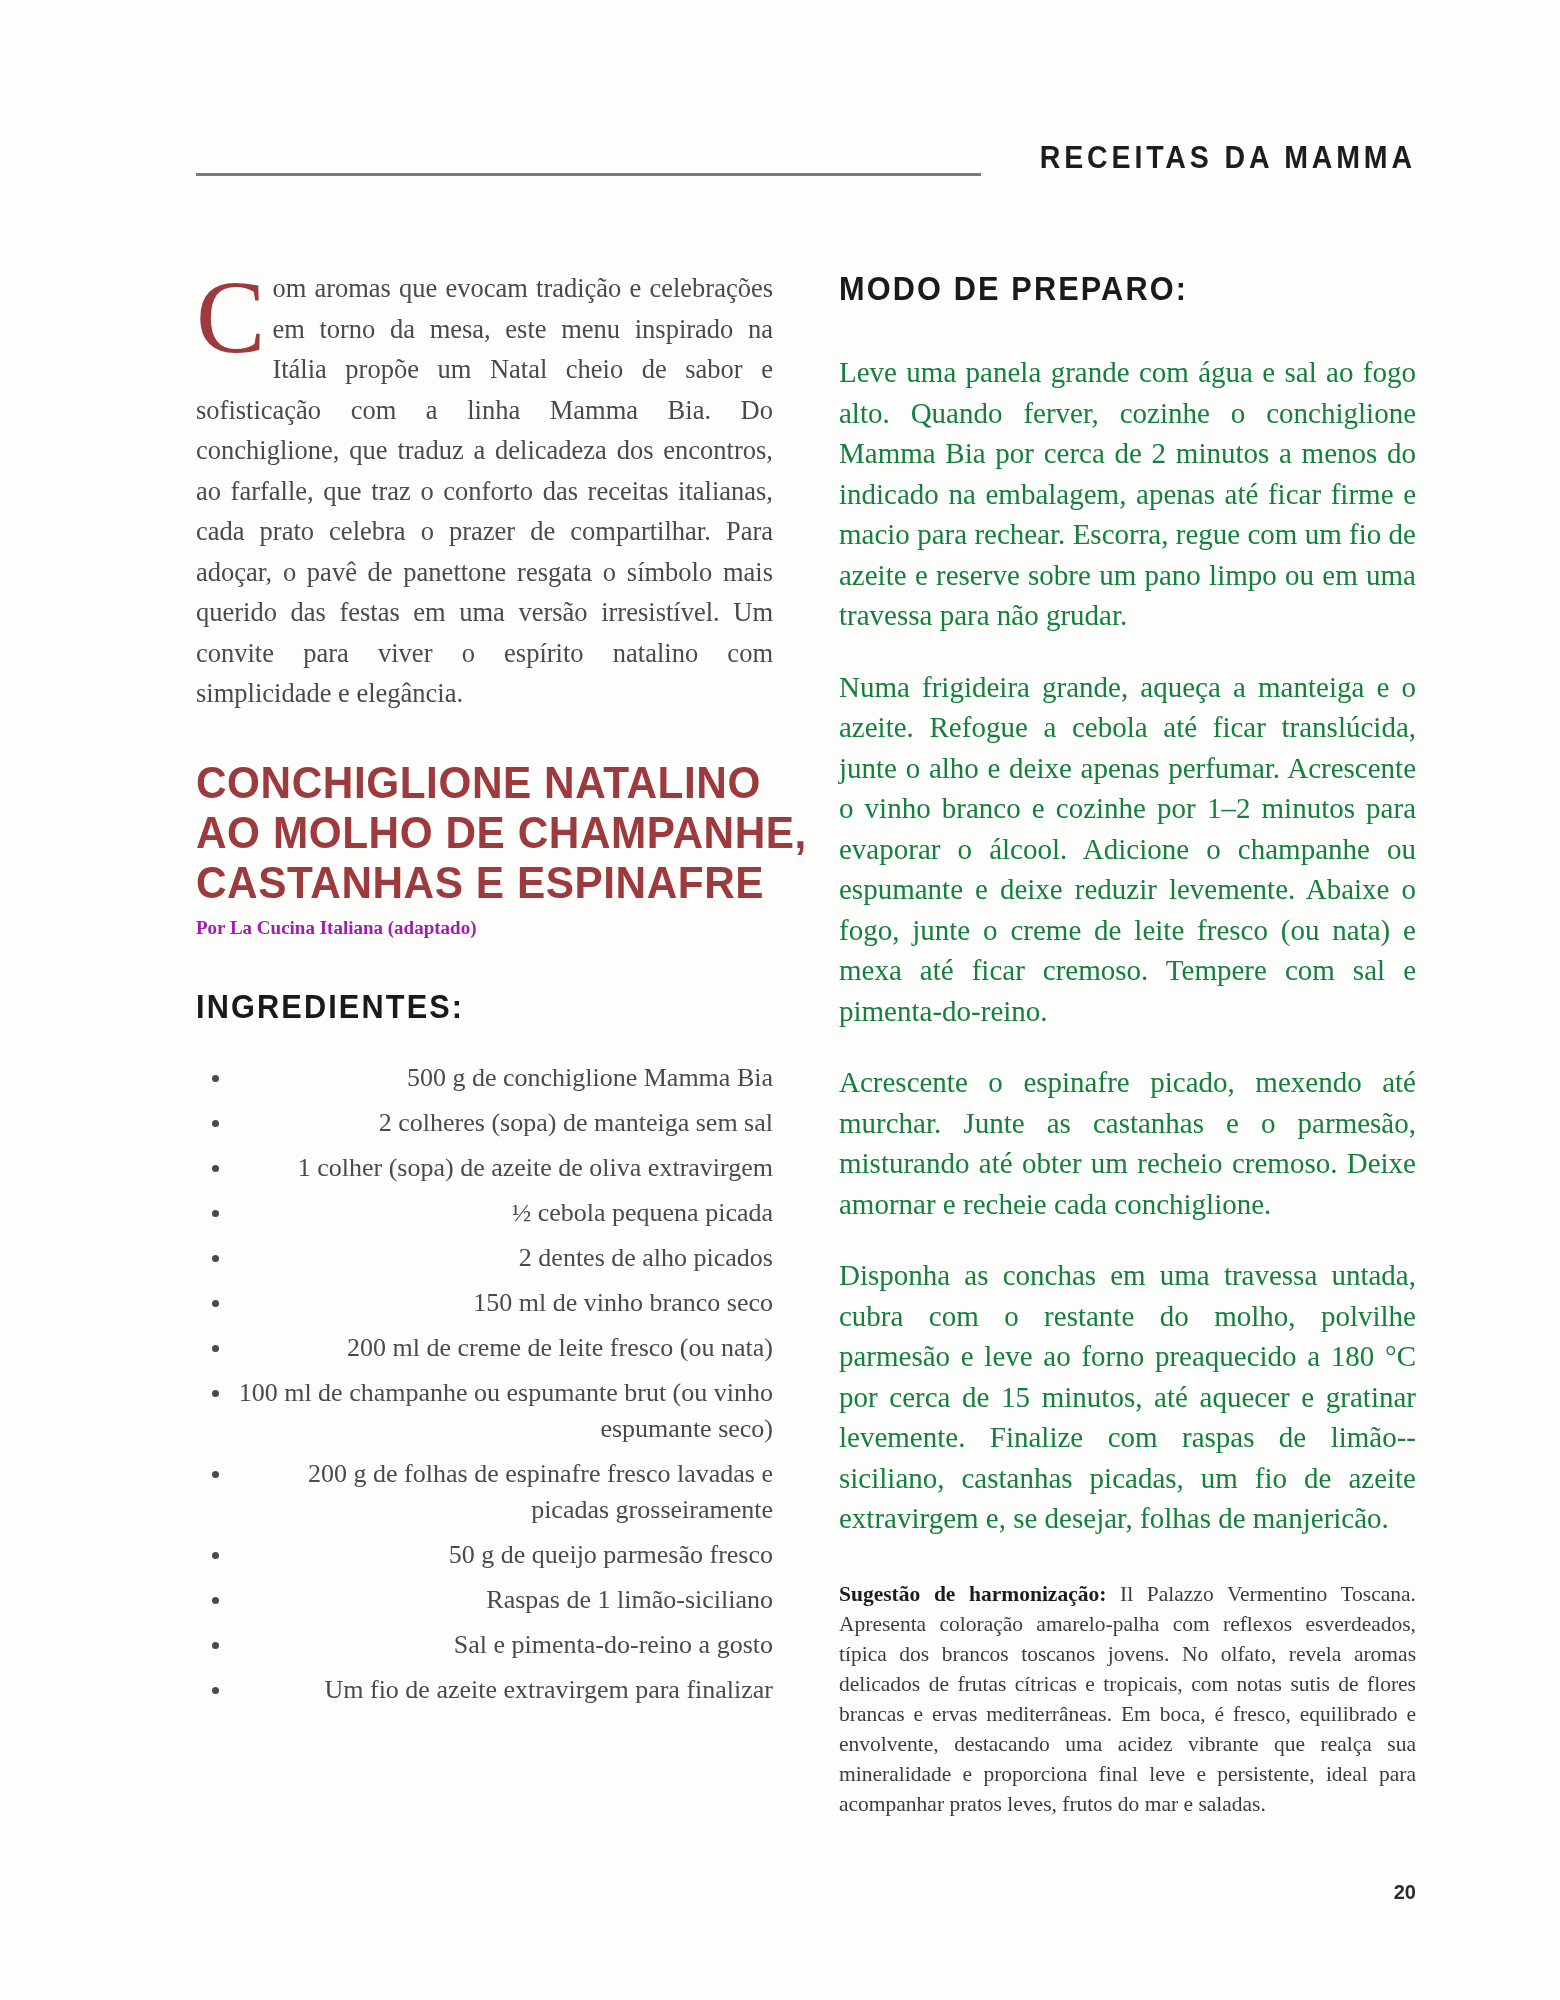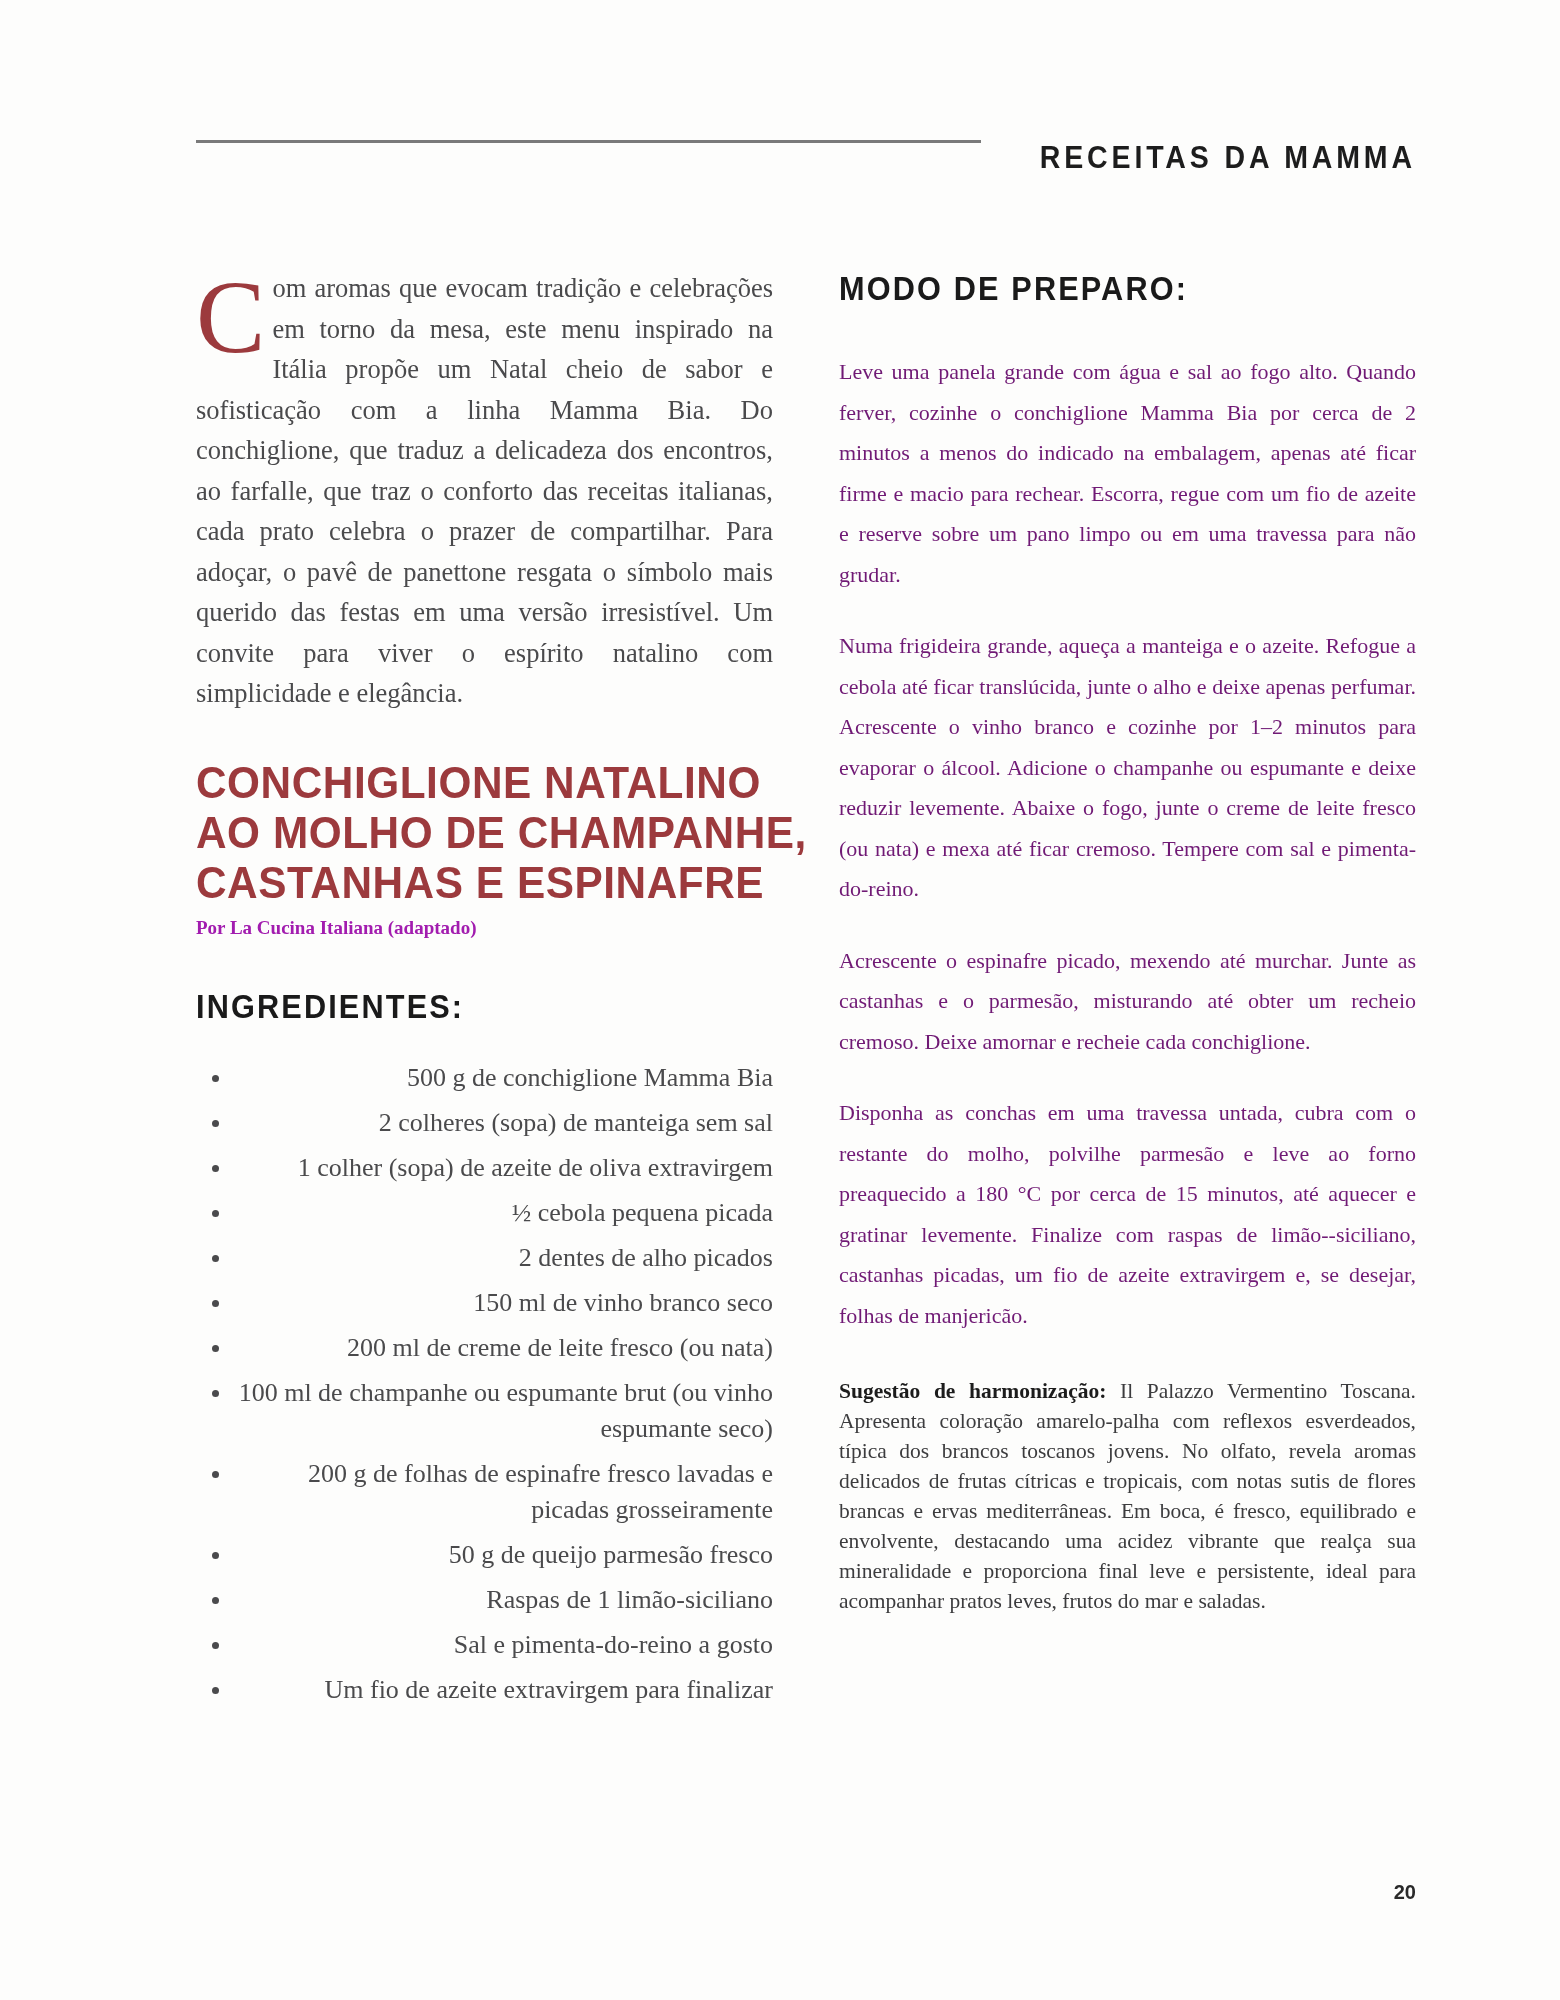--- a/index.html
+++ b/index.html
@@ -17,21 +17,21 @@
     overflow: hidden;
   }
 
   
   .masthead {
     position: absolute;
     left: 196px;
     top: 140px;
     width: 1220px;
     display: flex;
-    align-items: flex-start;
+    align-items: flex-end;
     gap: 26px;
   }
   .masthead-rule {
     flex: 1 1 auto;
     height: 3px;
     background: #7a7a7a;
   }
   .masthead-title {
     flex: 0 0 auto;
     font-family: "Liberation Sans Narrow", "Liberation Sans", sans-serif;
@@ -143,23 +143,23 @@
     width: 7px;
     height: 7px;
     border-radius: 50%;
     background: #4a4a4c;
   }
 
   
   .prep-body { margin-top: 44px; }
   .prep-p {
     font-family: "Liberation Serif", serif;
-    font-size: 22px;
+    font-size: 29px;
     line-height: 40.5px;
-    color: #701a75;
+    color: #15803d;
     text-align: justify;
     text-justify: inter-word;
     margin: 0 0 31px 0;
   }
   .prep-p:last-child { margin-bottom: 8px; }
 
   
   .pairing {
     margin-top: 40px;
     font-family: "Liberation Serif", serif;

